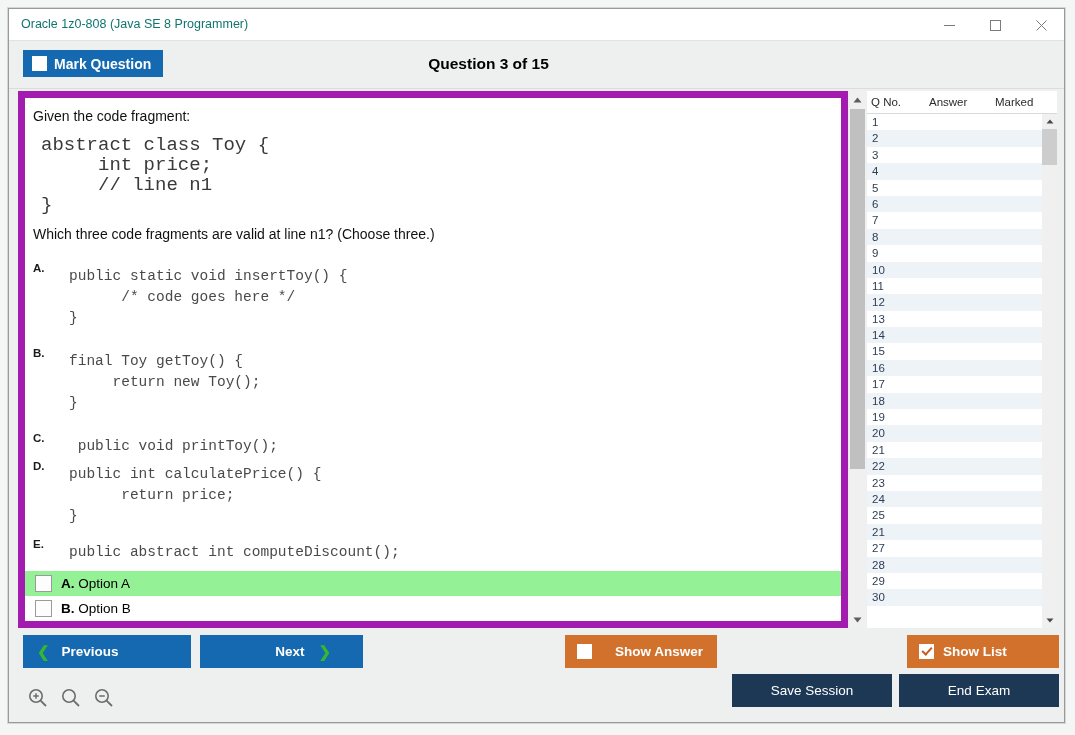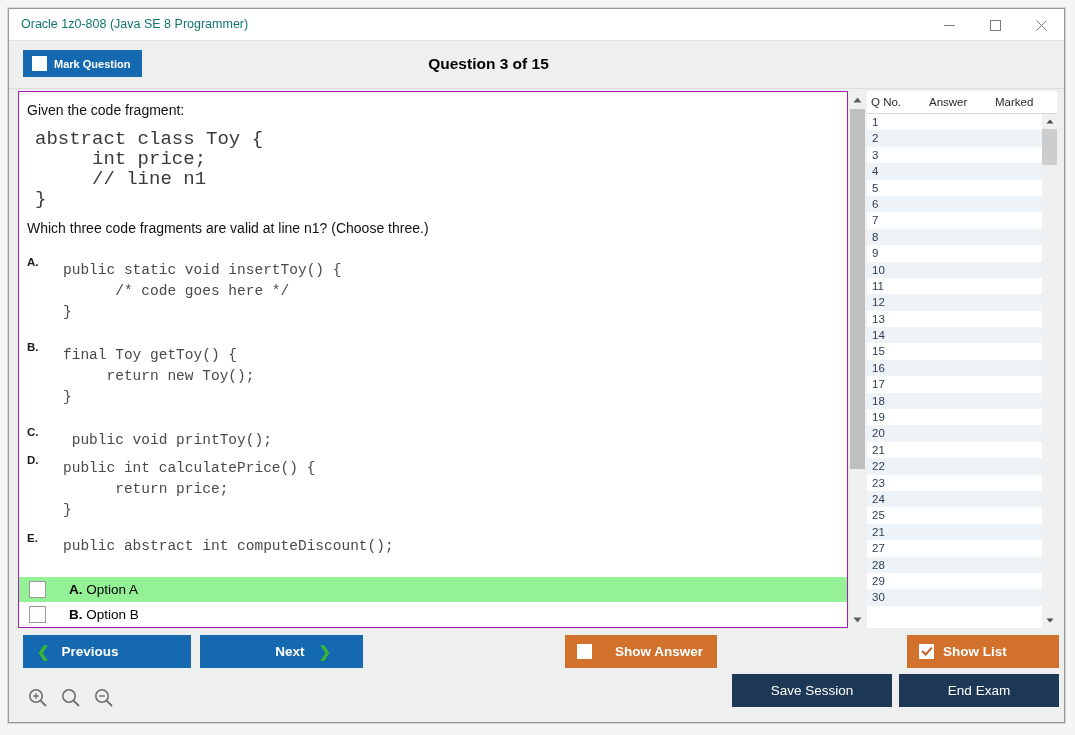--- a/index.html
+++ b/index.html
@@ -52,21 +52,21 @@
   }
   .mark-btn {
     position: absolute; left: 14px; top: 9px;
     height: 27px;
     background: #1569b0;
     color: #ffffff;
     border: none;
     display: flex; align-items: center;
     gap: 7px;
     padding: 0 12px 0 9px;
-    font-size: 11px; font-weight: bold;
+    font-size: 14px; font-weight: bold;
     cursor: pointer;
   }
   .chk-box {
     width: 13px; height: 13px;
     background: #ffffff;
     border: 1px solid #ffffff;
     display: inline-block;
     position: relative;
     flex: none;
   }
@@ -85,21 +85,21 @@
     text-align: center;
     font-size: 15.5px; font-weight: bold; color: #000;
     padding-right: 96px;
   }
   
   .content-pane {
     position: absolute;
     left: 9px; top: 82px;
     width: 830px; height: 537px;
     background: #ffffff;
-    border: 1px solid #a21caf;
+    border: 7px solid #a21caf;
     overflow: hidden;
     box-sizing: border-box;
     padding-left: 28px;
   }
   .prompt {
     position: absolute;
     left: 8px; top: 10px;
     font-size: 14px; color: #111;
   }
   .code-block {
@@ -138,21 +138,21 @@
   .answer-rows {
     position: absolute;
     left: 0; bottom: 0;
     width: 100%;
   }
   .ans-row {
     position: relative;
     height: 25px;
     display: flex; align-items: center;
     padding-left: 10px;
-    gap: 23px;
+    gap: 9px;
     font-size: 13.5px;
     cursor: pointer;
   }
   .ans-row.hl { background: #95f196; }
   .ans-box {
     width: 15px; height: 15px;
     background: #fdfdfd;
     border: 1px solid #9b9b9b;
     flex: none;
   }

